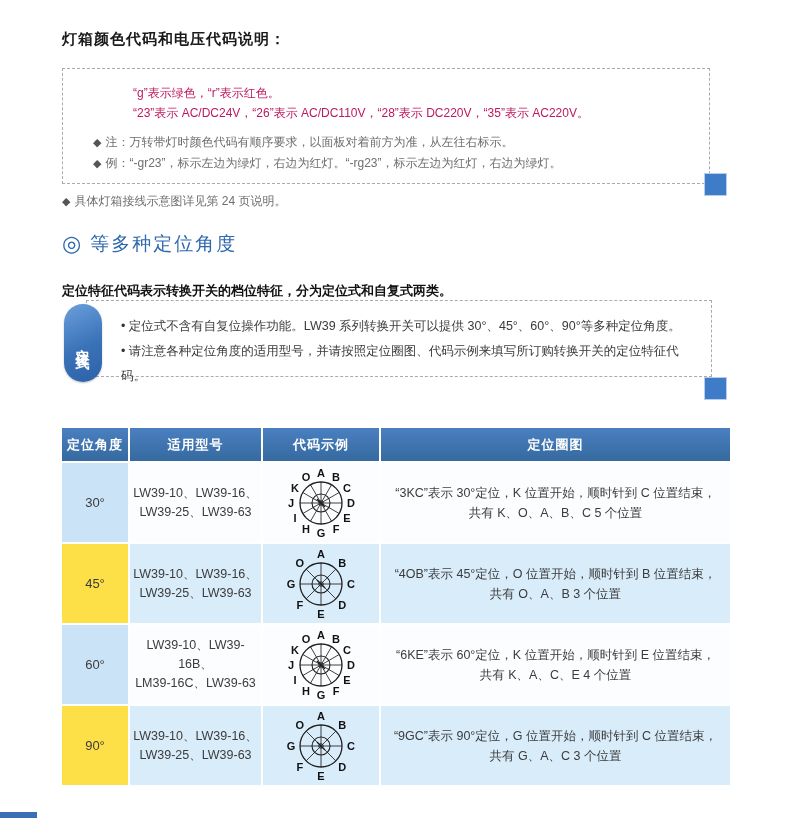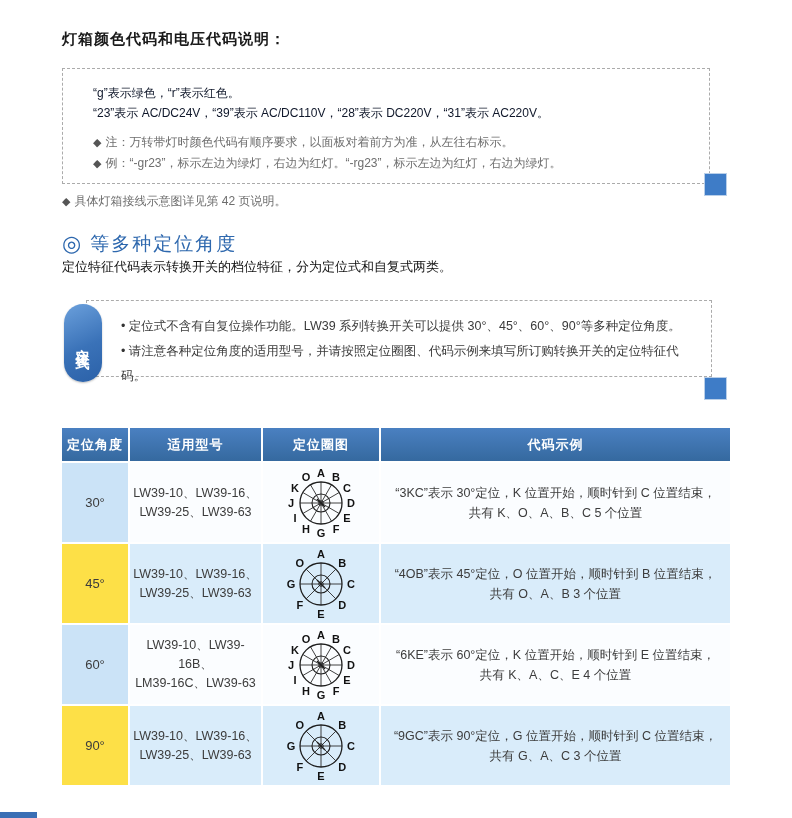--- a/index.html
+++ b/index.html
@@ -4,36 +4,36 @@
 <style>
   html,body{margin:0;padding:0;background:#fff;}
   .page{position:relative;width:792px;height:818px;background:#fff;overflow:hidden;
         font-family:"Liberation Sans",sans-serif;color:#333;}
 
   .page-title{position:absolute;left:62px;top:30px;font-size:15px;font-weight:bold;
               color:#1a1a1a;letter-spacing:1px;}
 
   .box1{position:absolute;left:62px;top:68px;width:648px;height:116px;
         border:1px dashed #ababab;box-sizing:border-box;padding:14px 20px 0 30px;}
-  .info-line{font-size:12px;color:#0f172a;line-height:20px;}
+  .info-line{font-size:12px;color:#be185d;line-height:20px;margin-left:40px;}
   .info-notes{margin-top:9px;}
   .note{font-size:12px;color:#6e6e6e;line-height:21px;}
   .note .dia{color:#555;margin-right:4px;font-size:11px;}
 
   .sq{position:absolute;width:21px;height:21px;background:#3e7cc7;border:1px solid #b9cfe9;}
   .sq1{left:704px;top:173px;}
   .sq2{left:704px;top:377px;}
 
   .footnote{position:absolute;left:62px;top:193px;font-size:12px;color:#6e6e6e;}
   .footnote .dia{color:#555;margin-right:4px;font-size:11px;}
 
   .sec-title{position:absolute;left:62px;top:231px;display:flex;align-items:center;}
   .sec-icon{font-size:22px;color:#2e68ae;line-height:1;}
   .sec-text{font-size:19px;color:#2e68ae;margin-left:9px;letter-spacing:2px;}
-  .sec-sub{position:absolute;left:62px;top:258px;font-size:13px;font-weight:normal;color:#111;}
+  .sec-sub{position:absolute;left:62px;top:282px;font-size:13px;font-weight:bold;color:#111;}
 
   .box2{position:absolute;left:86px;top:300px;width:626px;height:77px;
         border:1px dashed #ababab;box-sizing:border-box;padding:13px 10px 0 34px;}
   .bullet-line{font-size:12.5px;color:#3a3a3a;line-height:25px;}
   .bullet-line::before{content:"•  ";color:#333;}
 
   .pill{position:absolute;left:64px;top:304px;width:38px;height:78px;border-radius:19px;
         background:linear-gradient(155deg,#6ba0dc 0%,#3a72b8 55%,#2b61a8 100%);
         color:#fff;font-size:14px;font-weight:bold;display:flex;align-items:center;
         justify-content:center;writing-mode:vertical-lr;text-orientation:upright;
@@ -57,32 +57,32 @@
 </head>
 <body>
 
 <div class="page">
 
   <div class="page-title">灯箱颜色代码和电压代码说明：</div>
 
   <div class="box1">
     <div id="info-lines">
         <div class="info-line">“g”表示绿色，“r”表示红色。</div>
-        <div class="info-line">“23”表示 AC/DC24V，“39”表示 AC/DC110V，“28”表示 DC220V，“31”表示 AC220V。</div>
+        <div class="info-line">“23”表示 AC/DC24V，“26”表示 AC/DC110V，“28”表示 DC220V，“35”表示 AC220V。</div>
       </div>
     <div class="info-notes" id="info-notes">
         <div class="note"><span class="dia">◆</span><span>注：万转带灯时颜色代码有顺序要求，以面板对着前方为准，从左往右标示。</span></div>
         <div class="note"><span class="dia">◆</span><span>例：“-gr23”，标示左边为绿灯，右边为红灯。“-rg23”，标示左边为红灯，右边为绿灯。</span></div>
       </div>
   </div>
 
   <div class="sq sq1"></div>
 
   <div class="footnote">
-    <span class="dia">◆</span><span>具体灯箱接线示意图详见第 42 页说明。</span>
+    <span class="dia">◆</span><span>具体灯箱接线示意图详见第 24 页说明。</span>
   </div>
 
   <div class="sec-title">
     <span class="sec-icon">◎</span>
     <span class="sec-text">等多种定位角度</span>
   </div>
   <div class="sec-sub">定位特征代码表示转换开关的档位特征，分为定位式和自复式两类。</div>
 
   <div class="box2">
     <div id="bullets">
@@ -90,22 +90,22 @@
         <div class="bullet-line">请注意各种定位角度的适用型号，并请按照定位圈图、代码示例来填写所订购转换开关的定位特征代码。</div>
       </div>
   </div>
   <div class="pill">定位式</div>
 
   <div class="sq sq2"></div>
 
   <div class="dtable" id="dtable">
     <div class="th">定位角度</div>
     <div class="th">适用型号</div>
+    <div class="th">代码示例</div>
     <div class="th">定位圈图</div>
-    <div class="th">代码示例</div>
 
   <div class="td col-angle">
         <span class="angle-text">30°</span>
       </div>
   <div class="td col-models">
         <span class="models">LW39-10、LW39-16、<br>LW39-25、LW39-63</span>
       </div>
   <div class="td col-dial">
         <svg width="78" height="78">
           <line x1="39" y1="39" x2="39" y2="18" stroke="#2b2b2b" stroke-width="0.9"></line>

